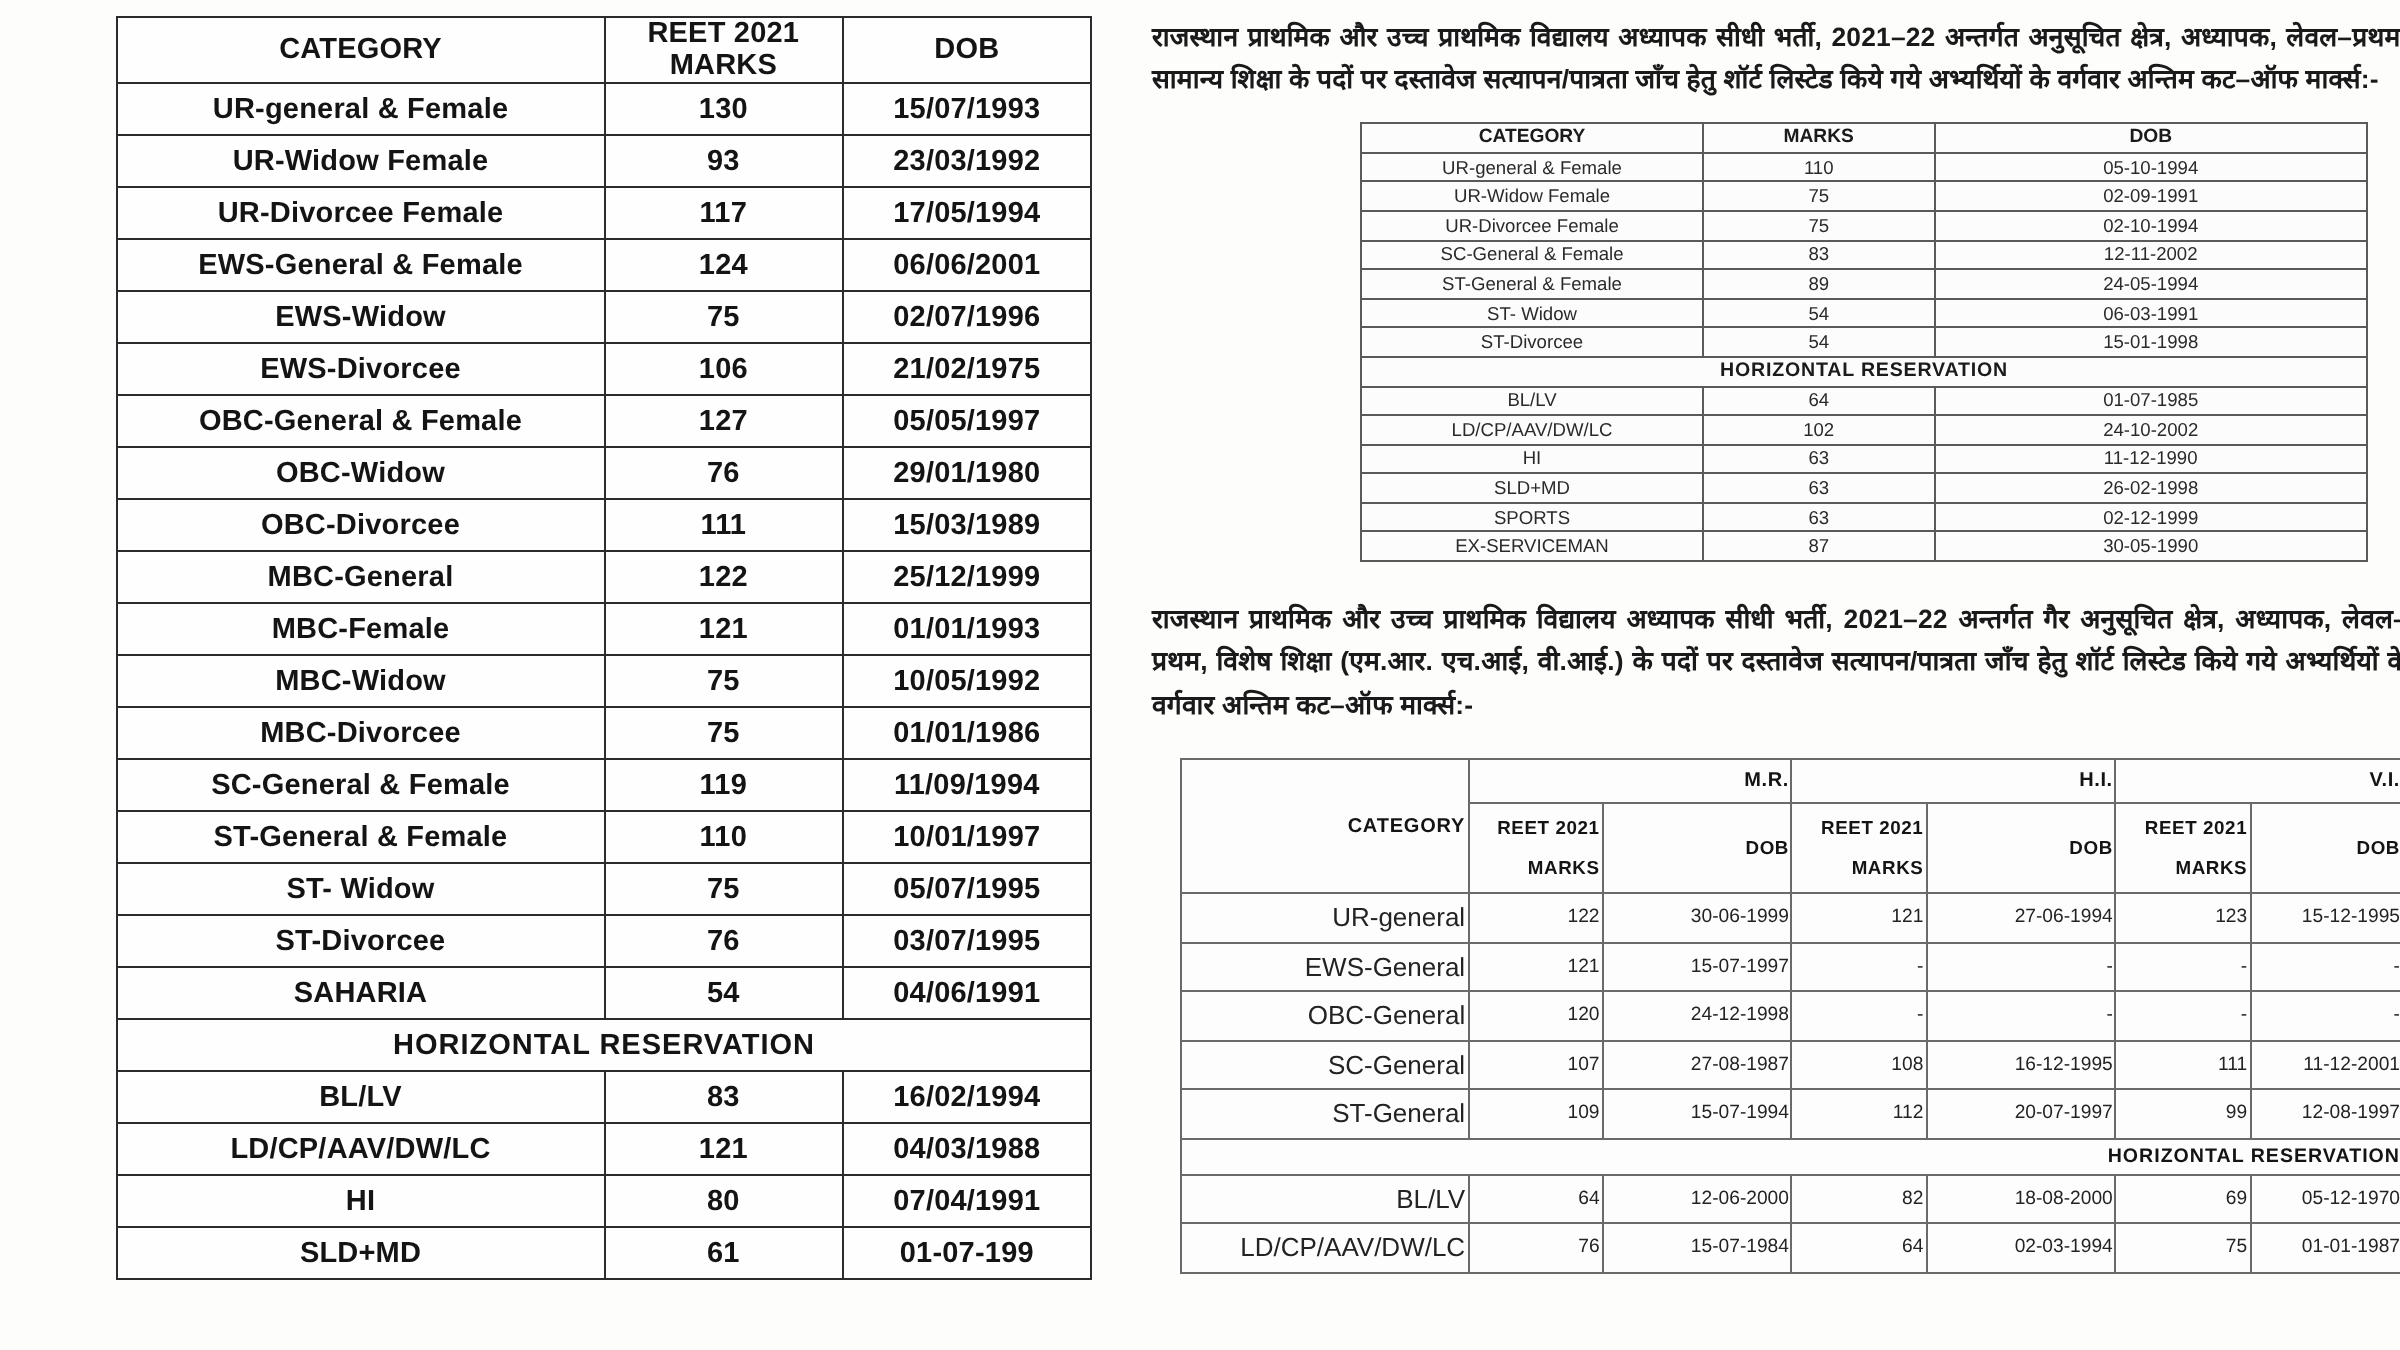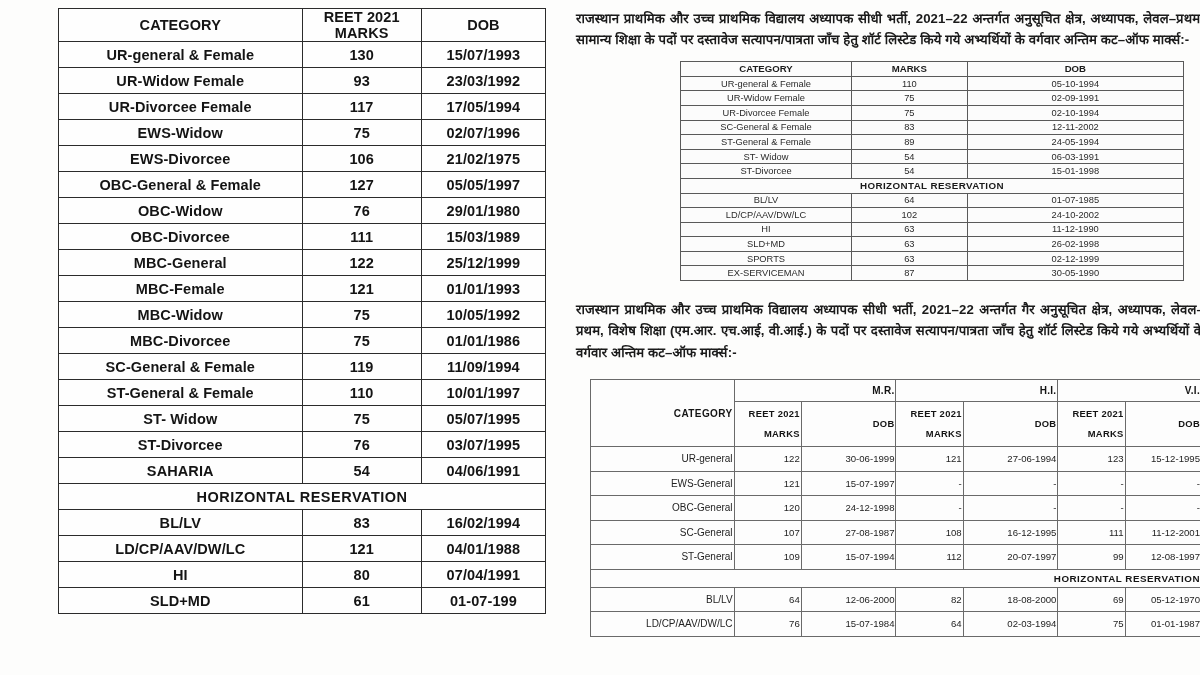--- a/index.html
+++ b/index.html
@@ -95,21 +95,21 @@
   }
   .t3 thead th { font-weight: bold; color: #141414; letter-spacing: .3px; }
   .t3 .grp { height: 22px; font-size: 10px; }
   .t3 .sub { height: 45px; font-size: 9.4px; line-height: 2.1; }
   .t3 .catcell { height: 67px; font-size: 10px; letter-spacing: .4px; }
   .t3 tbody td { height: 24.5px; }
   .t3 .section { font-weight: bold; font-size: 9.8px; letter-spacing: .5px; height: 18px; color:#141414;}
   .t3 .c-cat  { width: 23.5%; }
   .t3 .c-m    { width: 11%; }
   .t3 .c-d    { width: 15.5%; }
-  .t3 tbody .c-cat { font-size: 10px; }
+  .t3 tbody .c-cat { font-size: 13px; }
 </style>
 </head>
 <body>
 
 <div id="page">
 
   <div class="left-wrap">
     <table class="doc t1">
       <thead>
         <tr>
@@ -128,20 +128,25 @@
             <td class="c-cat">UR-Widow Female</td>
             <td class="c-mark">93</td>
             <td class="c-dob">23/03/1992</td>
           </tr>
           <tr>
             <td class="c-cat">UR-Divorcee Female</td>
             <td class="c-mark">117</td>
             <td class="c-dob">17/05/1994</td>
           </tr>
           <tr>
+            <td class="c-cat">EWS-General &amp; Female</td>
+            <td class="c-mark">124</td>
+            <td class="c-dob">06/06/2001</td>
+          </tr>
+          <tr>
             <td class="c-cat">EWS-Widow</td>
             <td class="c-mark">75</td>
             <td class="c-dob">02/07/1996</td>
           </tr>
           <tr>
             <td class="c-cat">EWS-Divorcee</td>
             <td class="c-mark">106</td>
             <td class="c-dob">21/02/1975</td>
           </tr>
           <tr>
@@ -208,21 +213,21 @@
             <td class="section" colspan="3">HORIZONTAL RESERVATION</td>
           </tr>
           <tr>
             <td class="c-cat">BL/LV</td>
             <td class="c-mark">83</td>
             <td class="c-dob">16/02/1994</td>
           </tr>
           <tr>
             <td class="c-cat">LD/CP/AAV/DW/LC</td>
             <td class="c-mark">121</td>
-            <td class="c-dob">04/01/1988</td>
+            <td class="c-dob">04/03/1988</td>
           </tr>
           <tr>
             <td class="c-cat">HI</td>
             <td class="c-mark">80</td>
             <td class="c-dob">07/04/1991</td>
           </tr>
           <tr>
             <td class="c-cat">SLD+MD</td>
             <td class="c-mark">61</td>
             <td class="c-dob">01-07-199</td>

